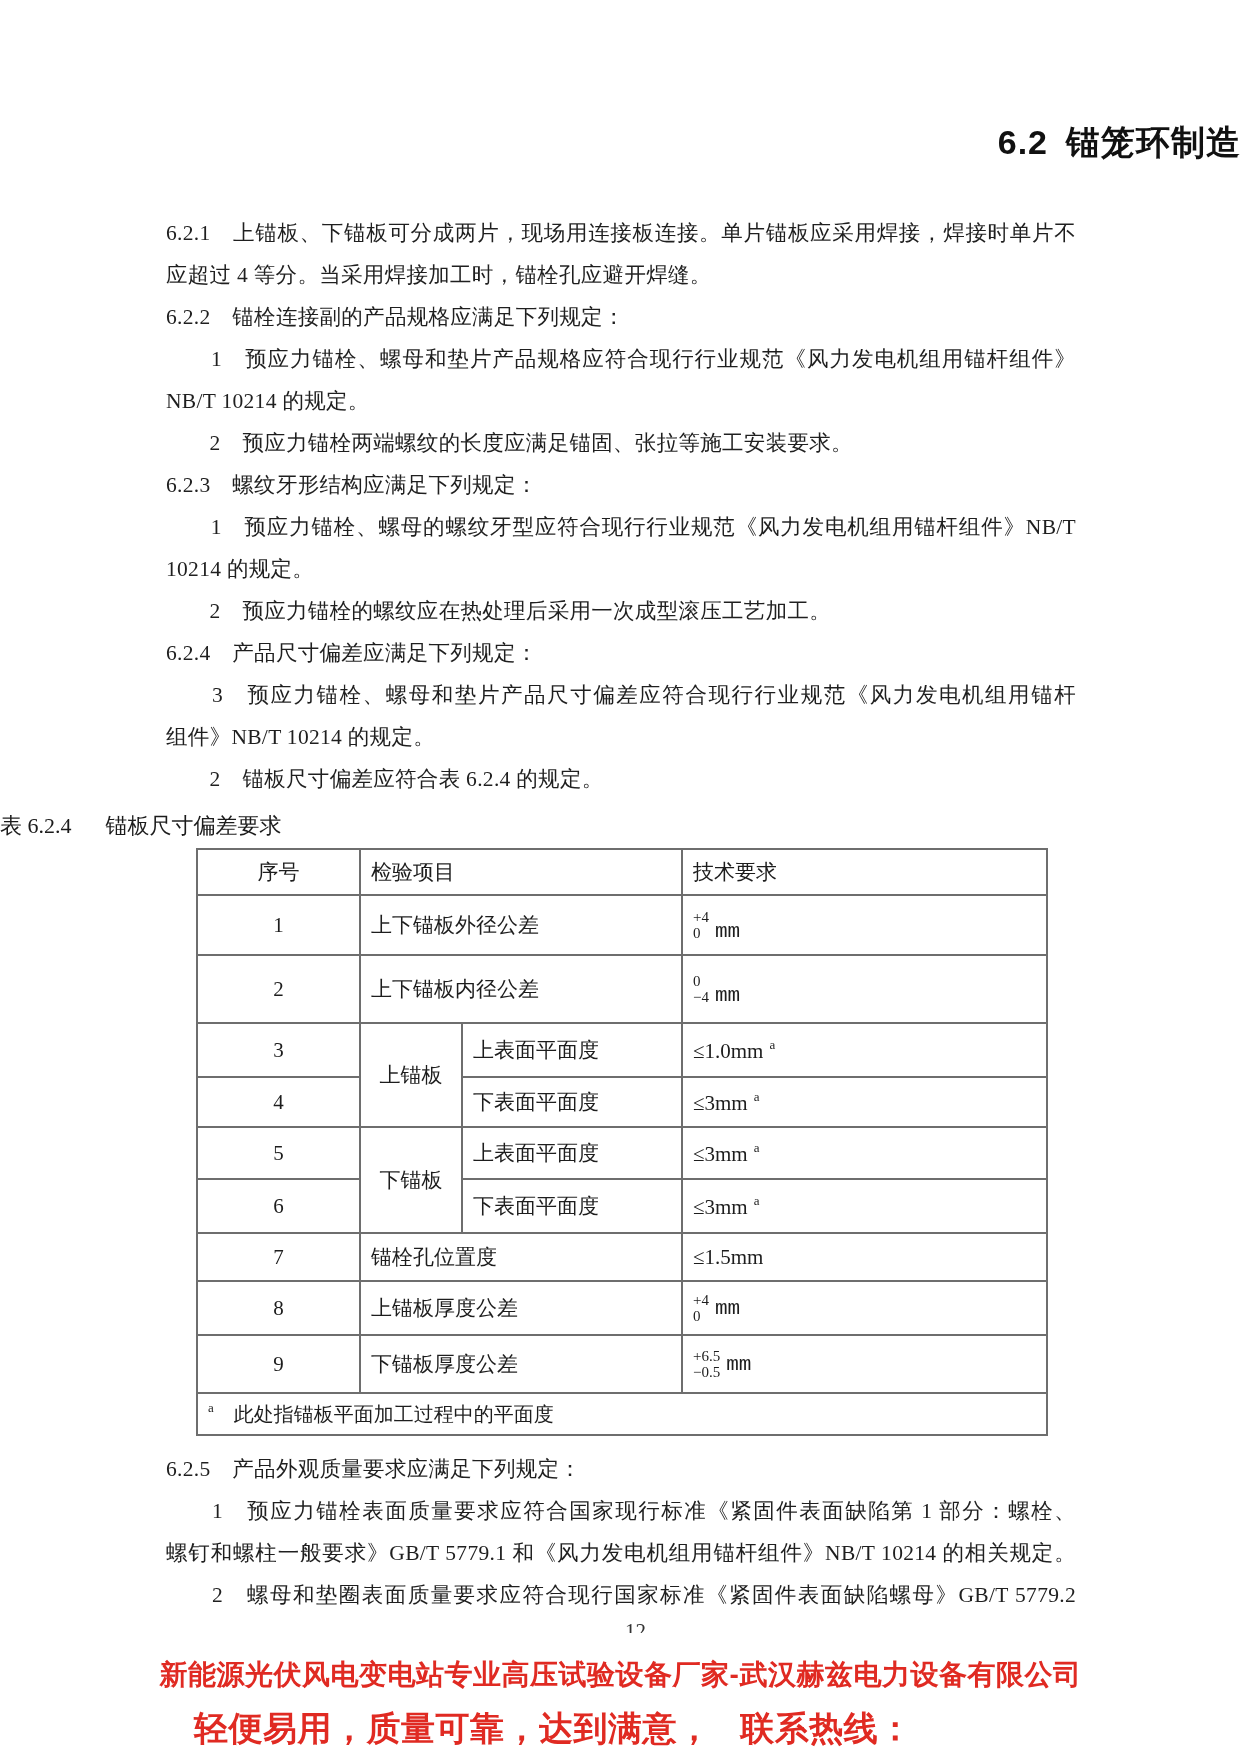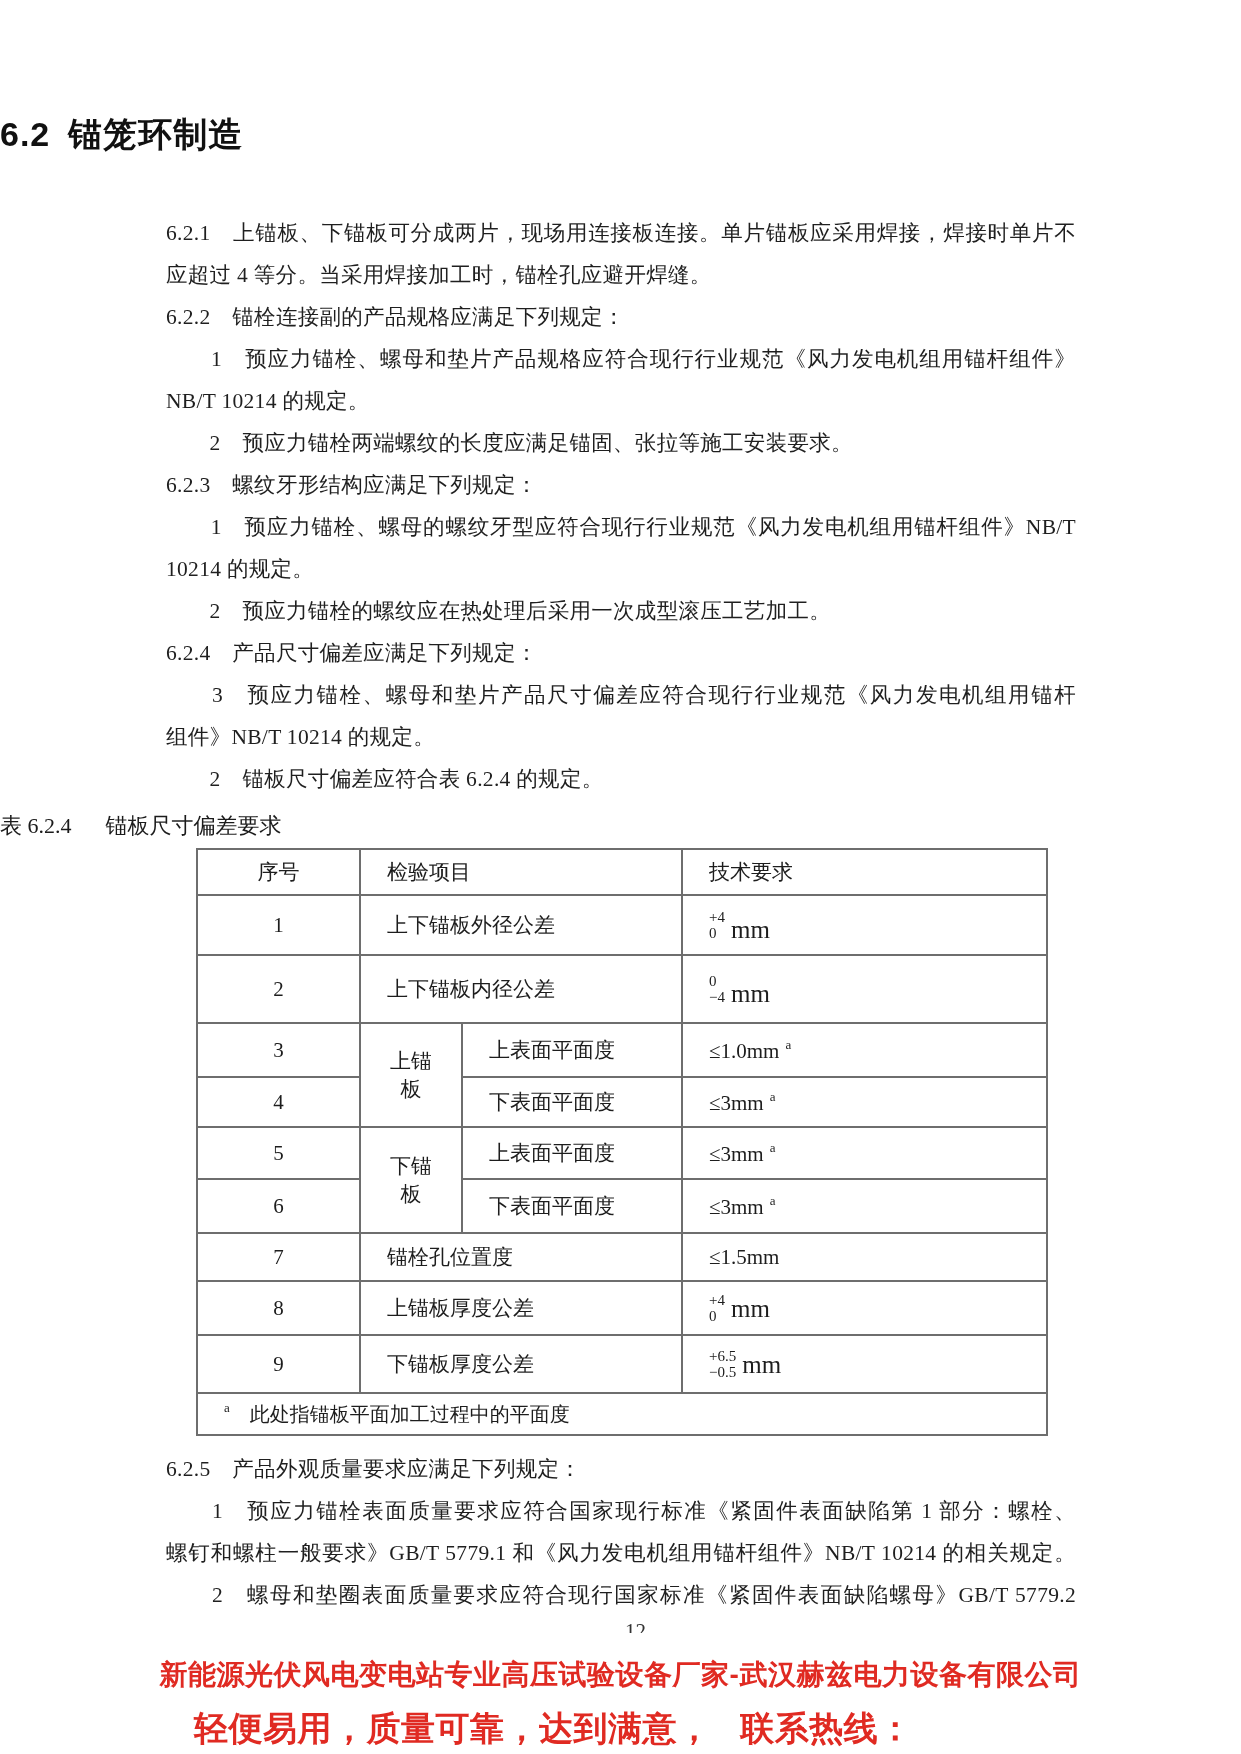--- a/index.html
+++ b/index.html
@@ -5,22 +5,22 @@
   html,body{margin:0;padding:0;background:#ffffff;}
   .page{
     position:relative;
     width:1241px;height:1754px;
     margin:0 auto;background:#ffffff;
     font-family:"Liberation Serif","DejaVu Serif",serif;
     color:#1f1f1f;overflow:hidden;
   }
   
   .doc-title{
-    position:absolute;top:112px;left:0;width:100%;
-    text-align:left;font-family:"Liberation Sans","DejaVu Sans",sans-serif;
+    position:absolute;top:120px;left:0;width:100%;
+    text-align:right;font-family:"Liberation Sans","DejaVu Sans",sans-serif;
     font-weight:bold;font-size:34px;color:#111;letter-spacing:1px;
   }
   .doc-title .num{margin-right:18px;}
   
   .body-block{position:absolute;left:166px;width:910px;font-size:21.5px;}
   .body-1{top:212px;}
   .body-2{top:1448px;}
   .bline{height:42px;line-height:42px;text-align:left;letter-spacing:0.3px;}
   .bline.full{text-align:justify;text-align-last:justify;}
   
@@ -30,21 +30,21 @@
   }
   .tbl-caption .cap-label{margin-right:34px;}
   
   .tbl-wrap{position:absolute;top:848px;left:196px;width:850px;}
   table.spec{
     border-collapse:collapse;width:850px;table-layout:fixed;
     font-size:21px;color:#1d1d1d;
   }
   table.spec td{
     border:2px solid #6e6e6e;vertical-align:middle;
-    padding:2px 26px;background:#fff;
+    padding:2px 10px;background:#fff;
   }
   table.spec{border:2px solid #565656;}
   td.c-num{text-align:center;padding:2px 4px;}
   td.c-item{text-align:left;padding-left:16px;}
   td.c-group{text-align:center;padding:2px 6px;}
   td.c-tech{text-align:left;padding-left:12px;}
   tr.h-head{height:46px;}
   tr.h-r1{height:60px;}
   tr.h-r2{height:68px;}
   tr.h-r3{height:54px;}
@@ -53,21 +53,21 @@
   tr.h-r6{height:54px;}
   tr.h-r7{height:48px;}
   tr.h-r8{height:54px;}
   tr.h-r9{height:58px;}
   tr.h-fn{height:42px;}
   sup.note{font-size:13px;vertical-align:9px;margin-left:6px;}
   .tech-tol{display:flex;align-items:flex-end;gap:6px;}
   .tech-tol.vcenter{align-items:center;}
   .tol{display:inline-flex;flex-direction:column;font-size:15px;line-height:1.1;}
   .tol .t-sup,.tol .t-sub{display:block;}
-  .unit{font-size:25px;line-height:1;}
+  .unit{font-size:21px;line-height:1;font-family:Liberation Mono, monospace;}
   td.c-foot{font-size:20px;padding-left:12px;text-align:left;}
   
   .page-num{
     position:absolute;top:1620px;left:0;width:100%;height:13px;overflow:hidden;
     text-align:center;font-size:21px;line-height:22px;color:#333;padding-left:15px;
   }
   
   .ad-line1{
     position:absolute;top:1656px;left:0;width:100%;
     text-align:center;font-family:"Liberation Sans","DejaVu Sans",sans-serif;

